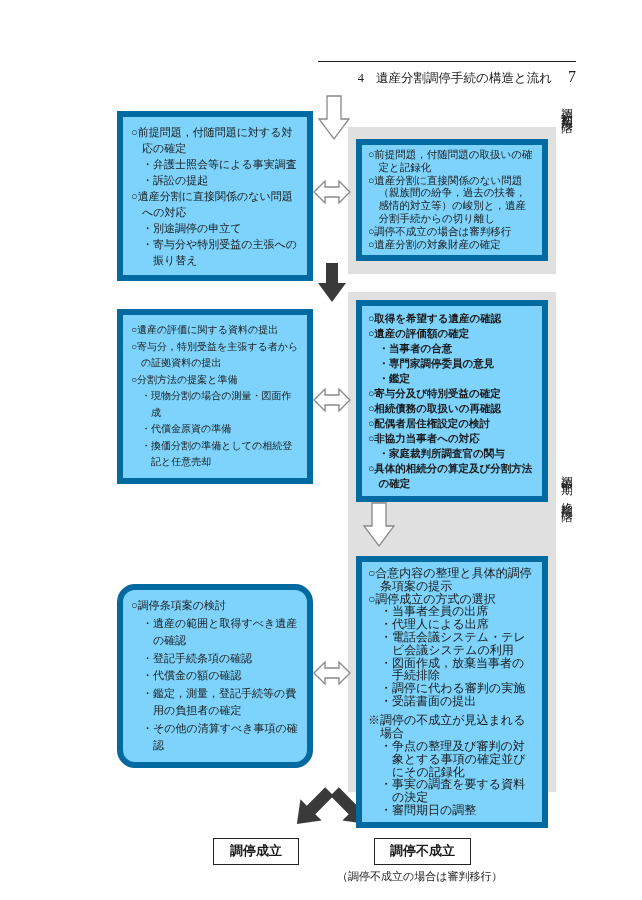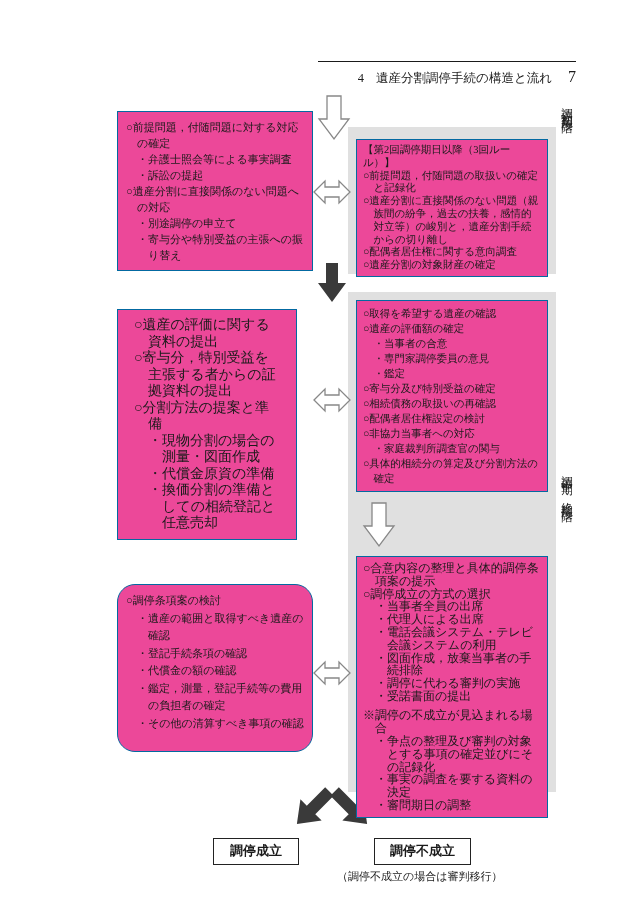--- a/index.html
+++ b/index.html
@@ -18,25 +18,25 @@
   .vlabel { position:absolute; writing-mode:vertical-rl; font-size:11.5px; letter-spacing:3px; }
   .v1 { left:559px; top:98px; }
   .v2 { left:559px; top:466px; }
 
   
   .gray { position:absolute; background:#e0e0e0; }
   .g1 { left:348px; top:127px; width:208px; height:147px; }
   .g2 { left:348px; top:292px; width:208px; height:500px; }
 
   
-  .box { position:absolute; background:#ec4899; border:1px solid #0369a1; box-sizing:border-box; }
+  .box { position:absolute; background:#7dd3fc; border:6px solid #0369a1; box-sizing:border-box; }
   .b-tl { left:117px; top:111px; width:196px; min-height:146px; padding:7px 8px; font-size:11px;   line-height:16px;   }
   .b-tr { left:356px; top:139px; width:192px; min-height:122px; padding:4px 6px; font-size:10.5px; line-height:12.8px; }
-  .b-ml { left:117px; top:309px; width:180px; min-height:158px; padding:7px 16px; font-size:14px;   line-height:16.5px; }
-  .b-mr { left:356px; top:300px; width:192px; min-height:190px; padding:5px 6px; font-size:10.5px; line-height:15px;   }
+  .b-ml { left:117px; top:309px; width:196px; min-height:158px; padding:7px 8px; font-size:10px;   line-height:16.5px; }
+  .b-mr { left:356px; top:300px; width:192px; min-height:190px; padding:5px 6px; font-size:10.5px; line-height:15px;font-weight:bold;   }
   .b-bl { left:117px; top:584px; width:196px; min-height:168px; padding:7px 8px; font-size:11px;   line-height:17.5px;border-radius:18px; }
   .b-br { left:356px; top:556px; width:192px; min-height:226px; padding:5px 6px; font-size:12px; line-height:12.8px; }
 
   
   .li { margin:0; }
   .maru  { padding-left:1em; text-indent:-1em; }
   .ten   { margin-left:1em; padding-left:1em; text-indent:-1em; }
   .title { padding-left:0; text-indent:0; }
   .note  { padding-left:1em; text-indent:-1em; margin-top:0.55em; }
 
@@ -127,24 +127,23 @@
         <div class="li ten">・弁護士照会等による事実調査</div>
         <div class="li ten">・訴訟の提起</div>
         <div class="li maru">○遺産分割に直接関係のない問題への対応</div>
         <div class="li ten">・別途調停の申立て</div>
         <div class="li ten">・寄与分や特別受益の主張への振り替え</div>
       </div>
   </div>
 
   <div class="box b-tr">
     <div>
-        <div class="li title">【第2回調停期日以降（3回ルール）】</div>
         <div class="li maru">○前提問題，付随問題の取扱いの確定と記録化</div>
         <div class="li maru">○遺産分割に直接関係のない問題（親族間の紛争，過去の扶養，感情的対立等）の峻別と，遺産分割手続からの切り離し</div>
-        <div class="li maru">○配偶者居住権に関する意向調査</div>
+        <div class="li maru">○調停不成立の場合は審判移行</div>
         <div class="li maru">○遺産分割の対象財産の確定</div>
       </div>
   </div>
 
   <div class="box b-ml">
     <div>
         <div class="li maru">○遺産の評価に関する資料の提出</div>
         <div class="li maru">○寄与分，特別受益を主張する者からの証拠資料の提出</div>
         <div class="li maru">○分割方法の提案と準備</div>
         <div class="li ten">・現物分割の場合の測量・図面作成</div>

